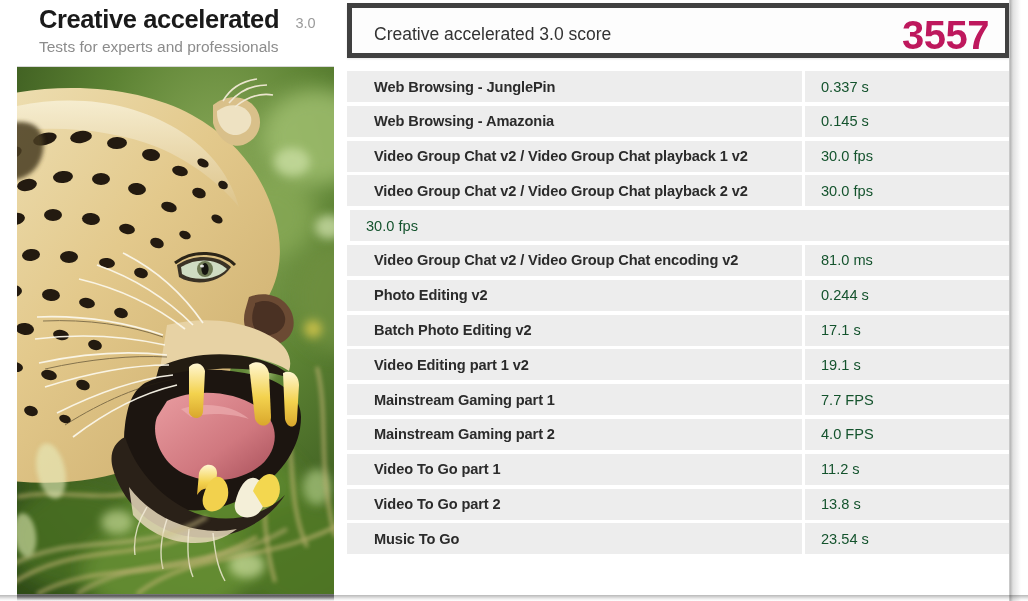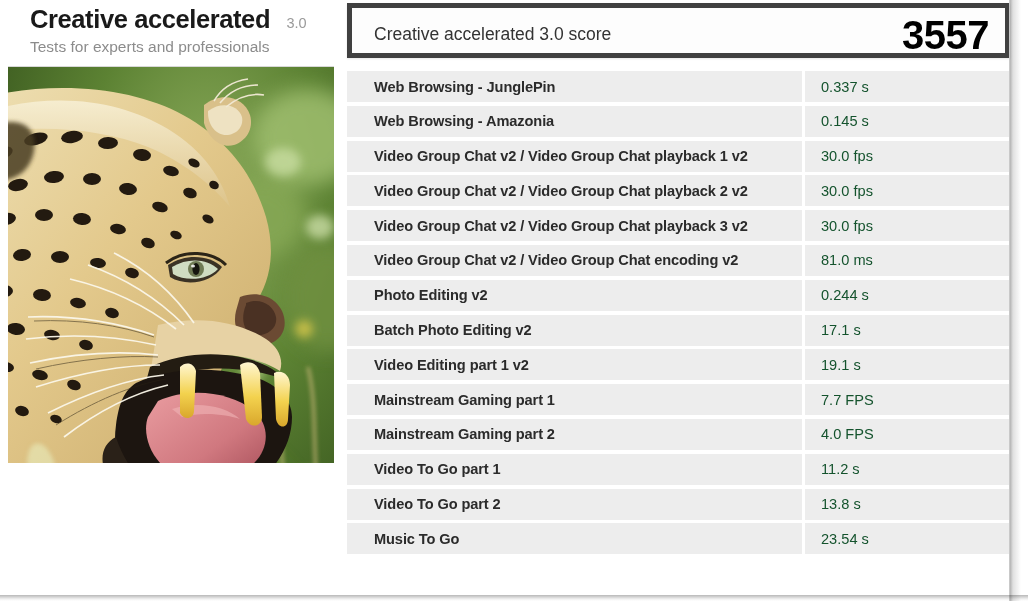--- a/index.html
+++ b/index.html
@@ -19,24 +19,24 @@
     position: relative;
     width: 1028px;
     height: 601px;
     background: #ffffff;
     overflow: hidden;
   }
 
   
   .left-panel {
     position: absolute;
-    left: 8px;
+    left: 17px;
     top: 0;
     width: 333px;
-    height: 463px;
+    height: 601px;
     background: #ffffff;
     overflow: hidden;
   }
   .left-header {
     position: absolute;
     left: 0; top: 0;
     width: 333px;
     height: 64px;
     background: #ffffff;
   }
@@ -136,21 +136,21 @@
     white-space: nowrap;
   }
   .score-value {
     position: absolute;
     right: 16px;
     top: 0;
     height: 53px;
     line-height: 54px;
     font-size: 40px;
     font-weight: bold;
-    color: #000000;
+    color: #be185d;
     letter-spacing: -0.5px;
   }
 
   .rows {
     position: absolute;
     left: 13px;
     top: 71px;
     width: 663px;
   }
   .row {
@@ -471,21 +471,20 @@
           <div class="cell-name">Video Group Chat v2 / Video Group Chat playback 1 v2</div>
           <div class="col-sep"></div>
           <div class="cell-value">30.0 fps</div>
         </div>
         <div class="row">
           <div class="cell-name">Video Group Chat v2 / Video Group Chat playback 2 v2</div>
           <div class="col-sep"></div>
           <div class="cell-value">30.0 fps</div>
         </div>
         <div class="row">
-          <div class="cell-name">Video Group Chat v2 / Video Group Chat playback 3 v2</div>
           <div class="col-sep"></div>
           <div class="cell-value">30.0 fps</div>
         </div>
         <div class="row">
           <div class="cell-name">Video Group Chat v2 / Video Group Chat encoding v2</div>
           <div class="col-sep"></div>
           <div class="cell-value">81.0 ms</div>
         </div>
         <div class="row">
           <div class="cell-name">Photo Editing v2</div>

